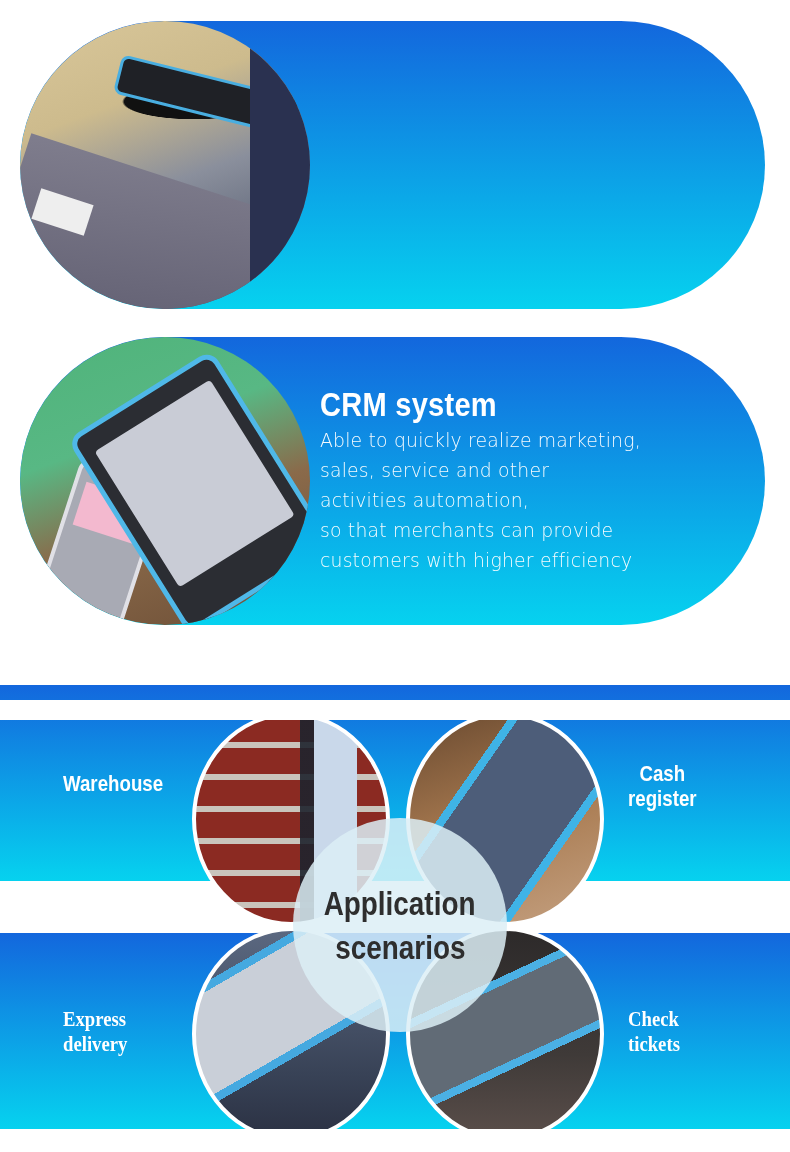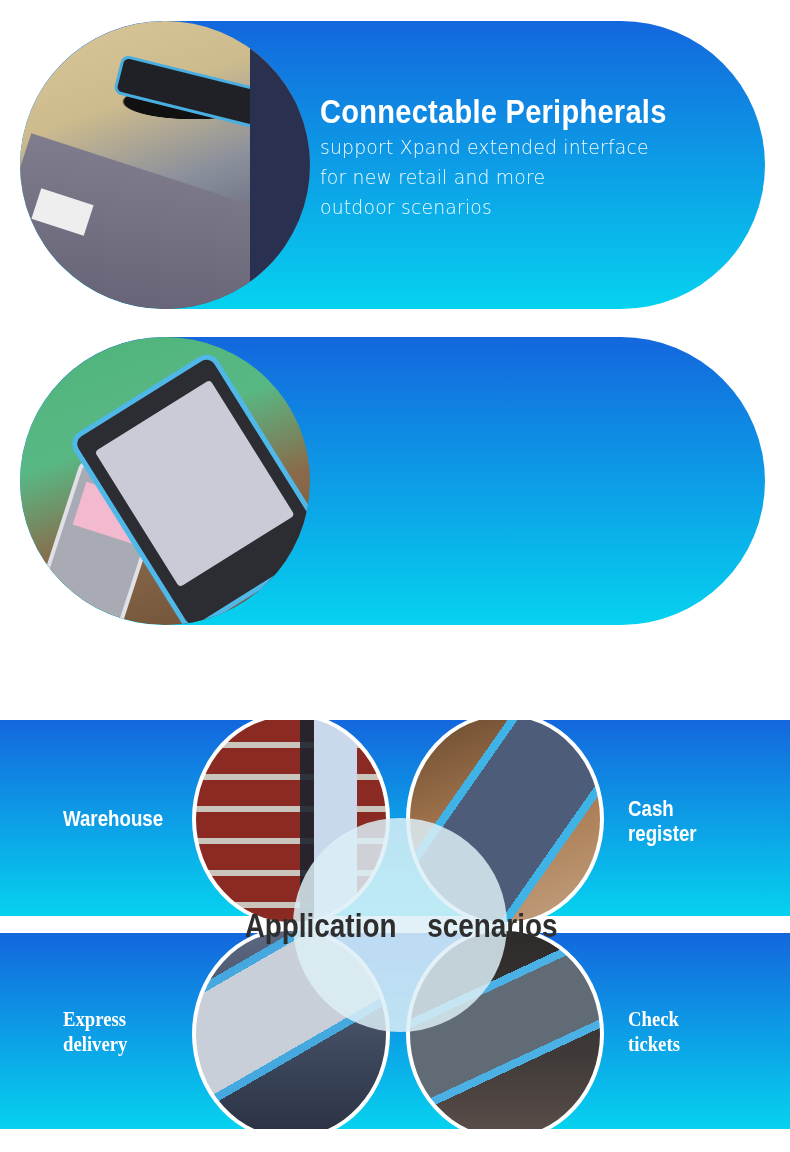--- a/index.html
+++ b/index.html
@@ -68,58 +68,60 @@
   .sc-exp { background:
       linear-gradient(150deg, transparent 18%, #45a9e0 18% 21%, #c9cfd8 21% 55%, #45a9e0 55% 58%, transparent 58%),
       linear-gradient(180deg, #5b6880, #384256 70%, #2b3143); }
   .sc-chk { background:
       linear-gradient(155deg, transparent 30%, #4bb0e4 30% 33%, #616b76 33% 60%, #4bb0e4 60% 63%, transparent 63%),
       linear-gradient(180deg, #2d2a2a, #3f3a38 60%, #5a4e4a); }
 
   .center-circle {
     position: absolute; left: 293px; top: 818px; width: 214px; height: 214px; border-radius: 50%;
     background: rgba(220, 238, 246, 0.85);
-    display: flex; flex-direction: row; align-items: center; justify-content: center;
+    display: flex; flex-direction: column; align-items: center; justify-content: center;
   }
   .center-line {
     color: #2e2e2e; font-weight: bold; font-size: 34px; line-height: 44px;
     transform: scaleX(0.82); white-space: nowrap;
   }
 </style>
 </head>
 <body>
 
 <section class="pill" style="top:21px; --g1:#1367dd; --g2:#06d2ef;">
   <div class="photo ph1">
     <div class="box"></div>
     <div class="label"></div>
     <div class="device"></div>
     <div class="sleeve"></div>
   </div>
-  <div class="text" style="top:71px;">
-    <div class="title">Connectable Peripherals</div>
-    <div class="line">support Xpand extended interface</div>
-    <div class="line">for new retail and more</div>
-    <div class="line">outdoor scenarios</div>
-  </div>
 </section>
 
 <section class="pill" style="top:337px; --g1:#1367dd; --g2:#06d2ef;">
   <div class="photo ph2">
     <div class="phone">
         <div class="kitty"></div>
       </div>
     <div class="device">
         <div class="screen"></div>
       </div>
   </div>
+  <div class="text" style="top:48px;">
+    <div class="title">CRM system</div>
+    <div class="line">Able to quickly realize marketing,</div>
+    <div class="line">sales, service and other</div>
+    <div class="line">activities automation,</div>
+    <div class="line">so that merchants can provide</div>
+    <div class="line">customers with higher efficiency</div>
+  </div>
 </section>
 
 <section>
-  <div class="band" style="top:720px; --g1:#1367dd; --g2:#06d2ef;">
+  <div class="band" style="top:685px;text-align:center; --g1:#1367dd; --g2:#06d2ef;">
     <div class="band-label" style="left:63px; top:86px;">
       <span>Warehouse</span>
     </div>
     <div class="band-label" style="left:628px; top:76px;">
       <div>Cash</div>
       <div>register</div>
     </div>
   </div>
 
   <div class="band" style="top:933px;font-family:Liberation Serif, serif; --g1:#1367dd; --g2:#06d2ef;">

